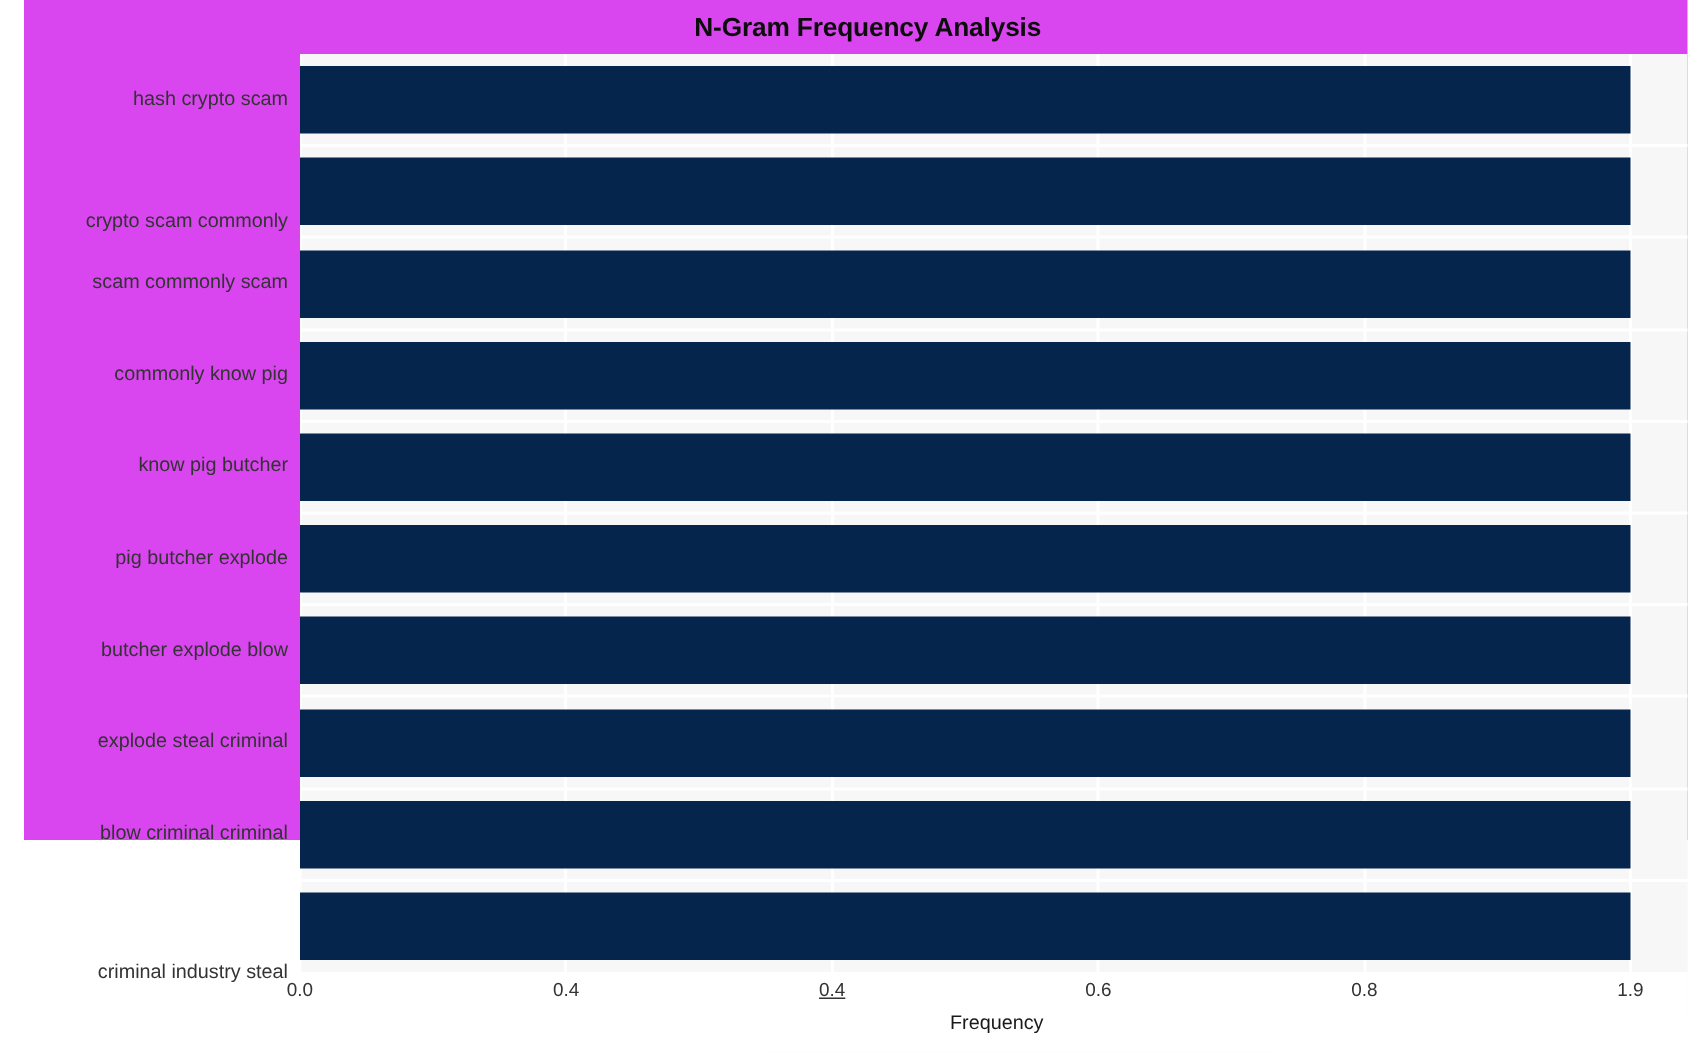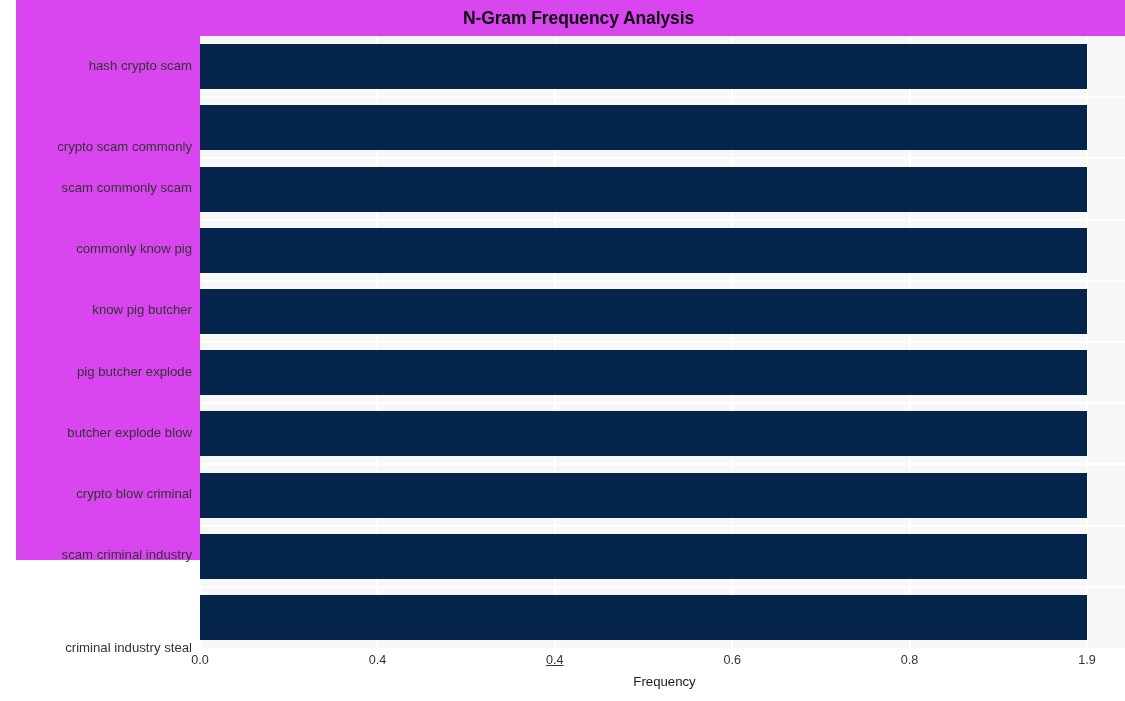--- a/index.html
+++ b/index.html
@@ -141,22 +141,22 @@
     </div>
 
   <div id="ytick-layer">
       <div class="ytick-wrap" style="top: 58.6px;">hash crypto scam</div>
       <div class="ytick-wrap" style="top: 119.8px; margin-top: 20px;">crypto scam commonly</div>
       <div class="ytick-wrap" style="top: 181px;">scam commonly scam</div>
       <div class="ytick-wrap" style="top: 242.2px;">commonly know pig</div>
       <div class="ytick-wrap" style="top: 303.4px;">know pig butcher</div>
       <div class="ytick-wrap" style="top: 364.6px;">pig butcher explode</div>
       <div class="ytick-wrap" style="top: 425.8px;">butcher explode blow</div>
-      <div class="ytick-wrap" style="top: 487px;">crypto blow criminal</div>
-      <div class="ytick-wrap" style="top: 548.2px;">scam criminal industry</div>
+      <div class="ytick-wrap" style="top: 487px;">explode steal criminal</div>
+      <div class="ytick-wrap" style="top: 548.2px;">blow criminal criminal</div>
       <div class="ytick-wrap" style="top: 609.4px; margin-top: 32px;">criminal industry steal</div>
     </div>
   <div id="xtick-layer">
       <div class="xtick" style="left: 184px;">0.0</div>
       <div class="xtick" style="left: 361.4px;">0.4</div>
       <div class="xtick" style="left: 538.8px; text-decoration: underline;">0.4</div>
       <div class="xtick" style="left: 716.2px;">0.6</div>
       <div class="xtick" style="left: 893.6px;">0.8</div>
       <div class="xtick" style="left: 1071px;">1.9</div>
     </div>

